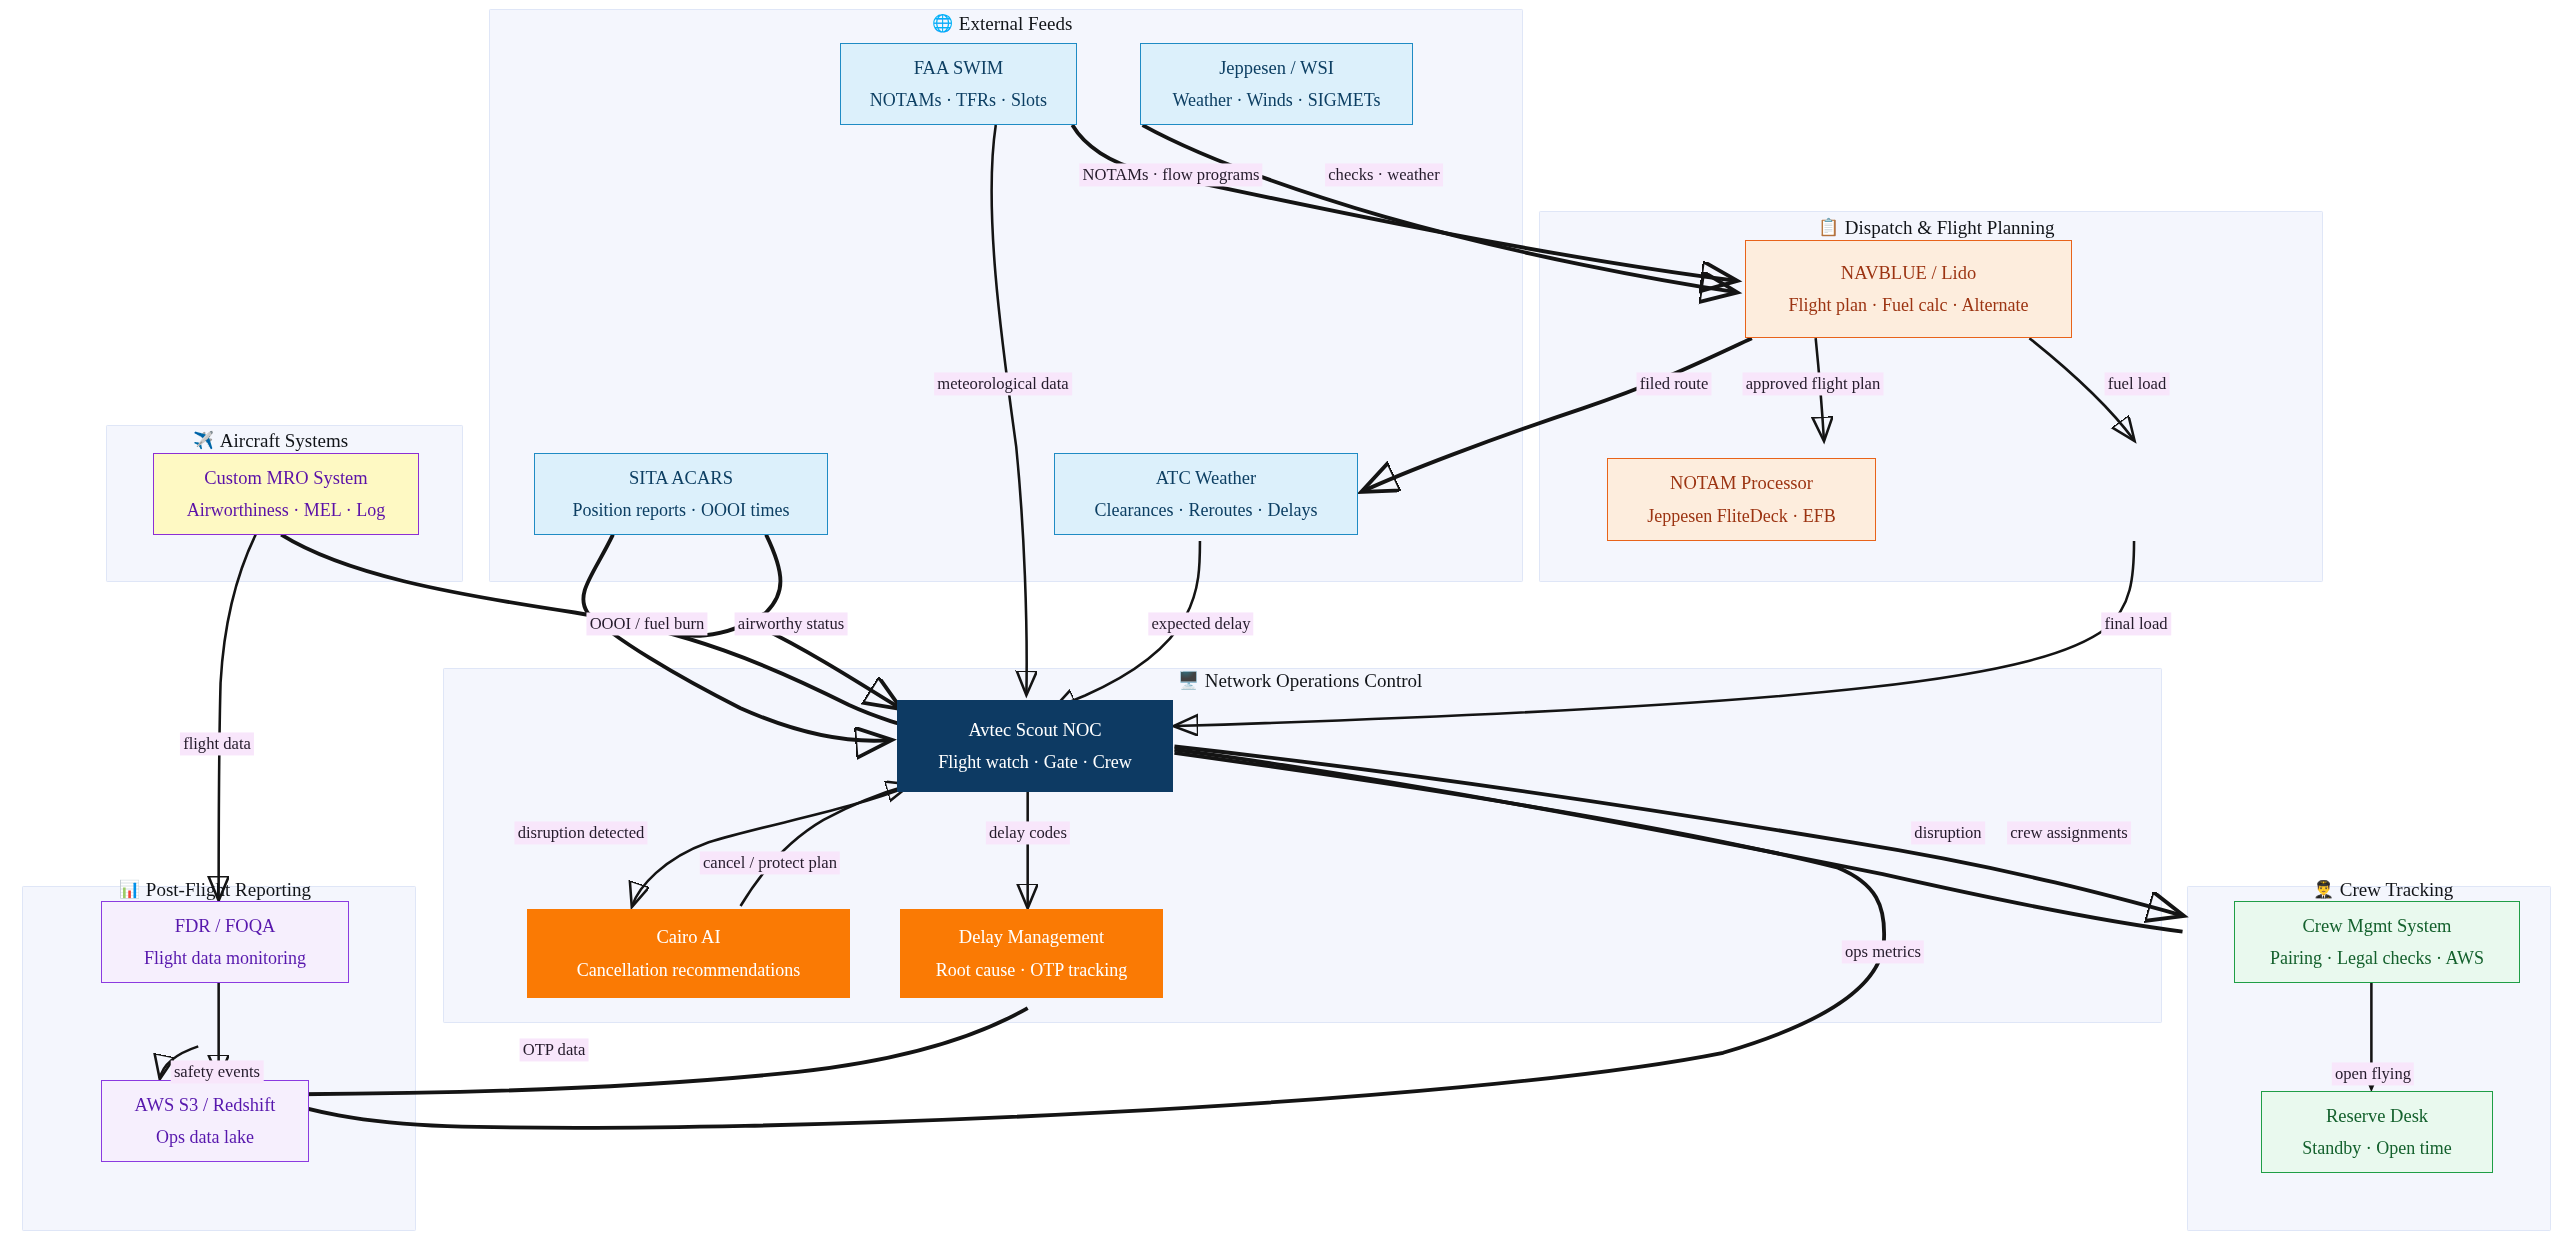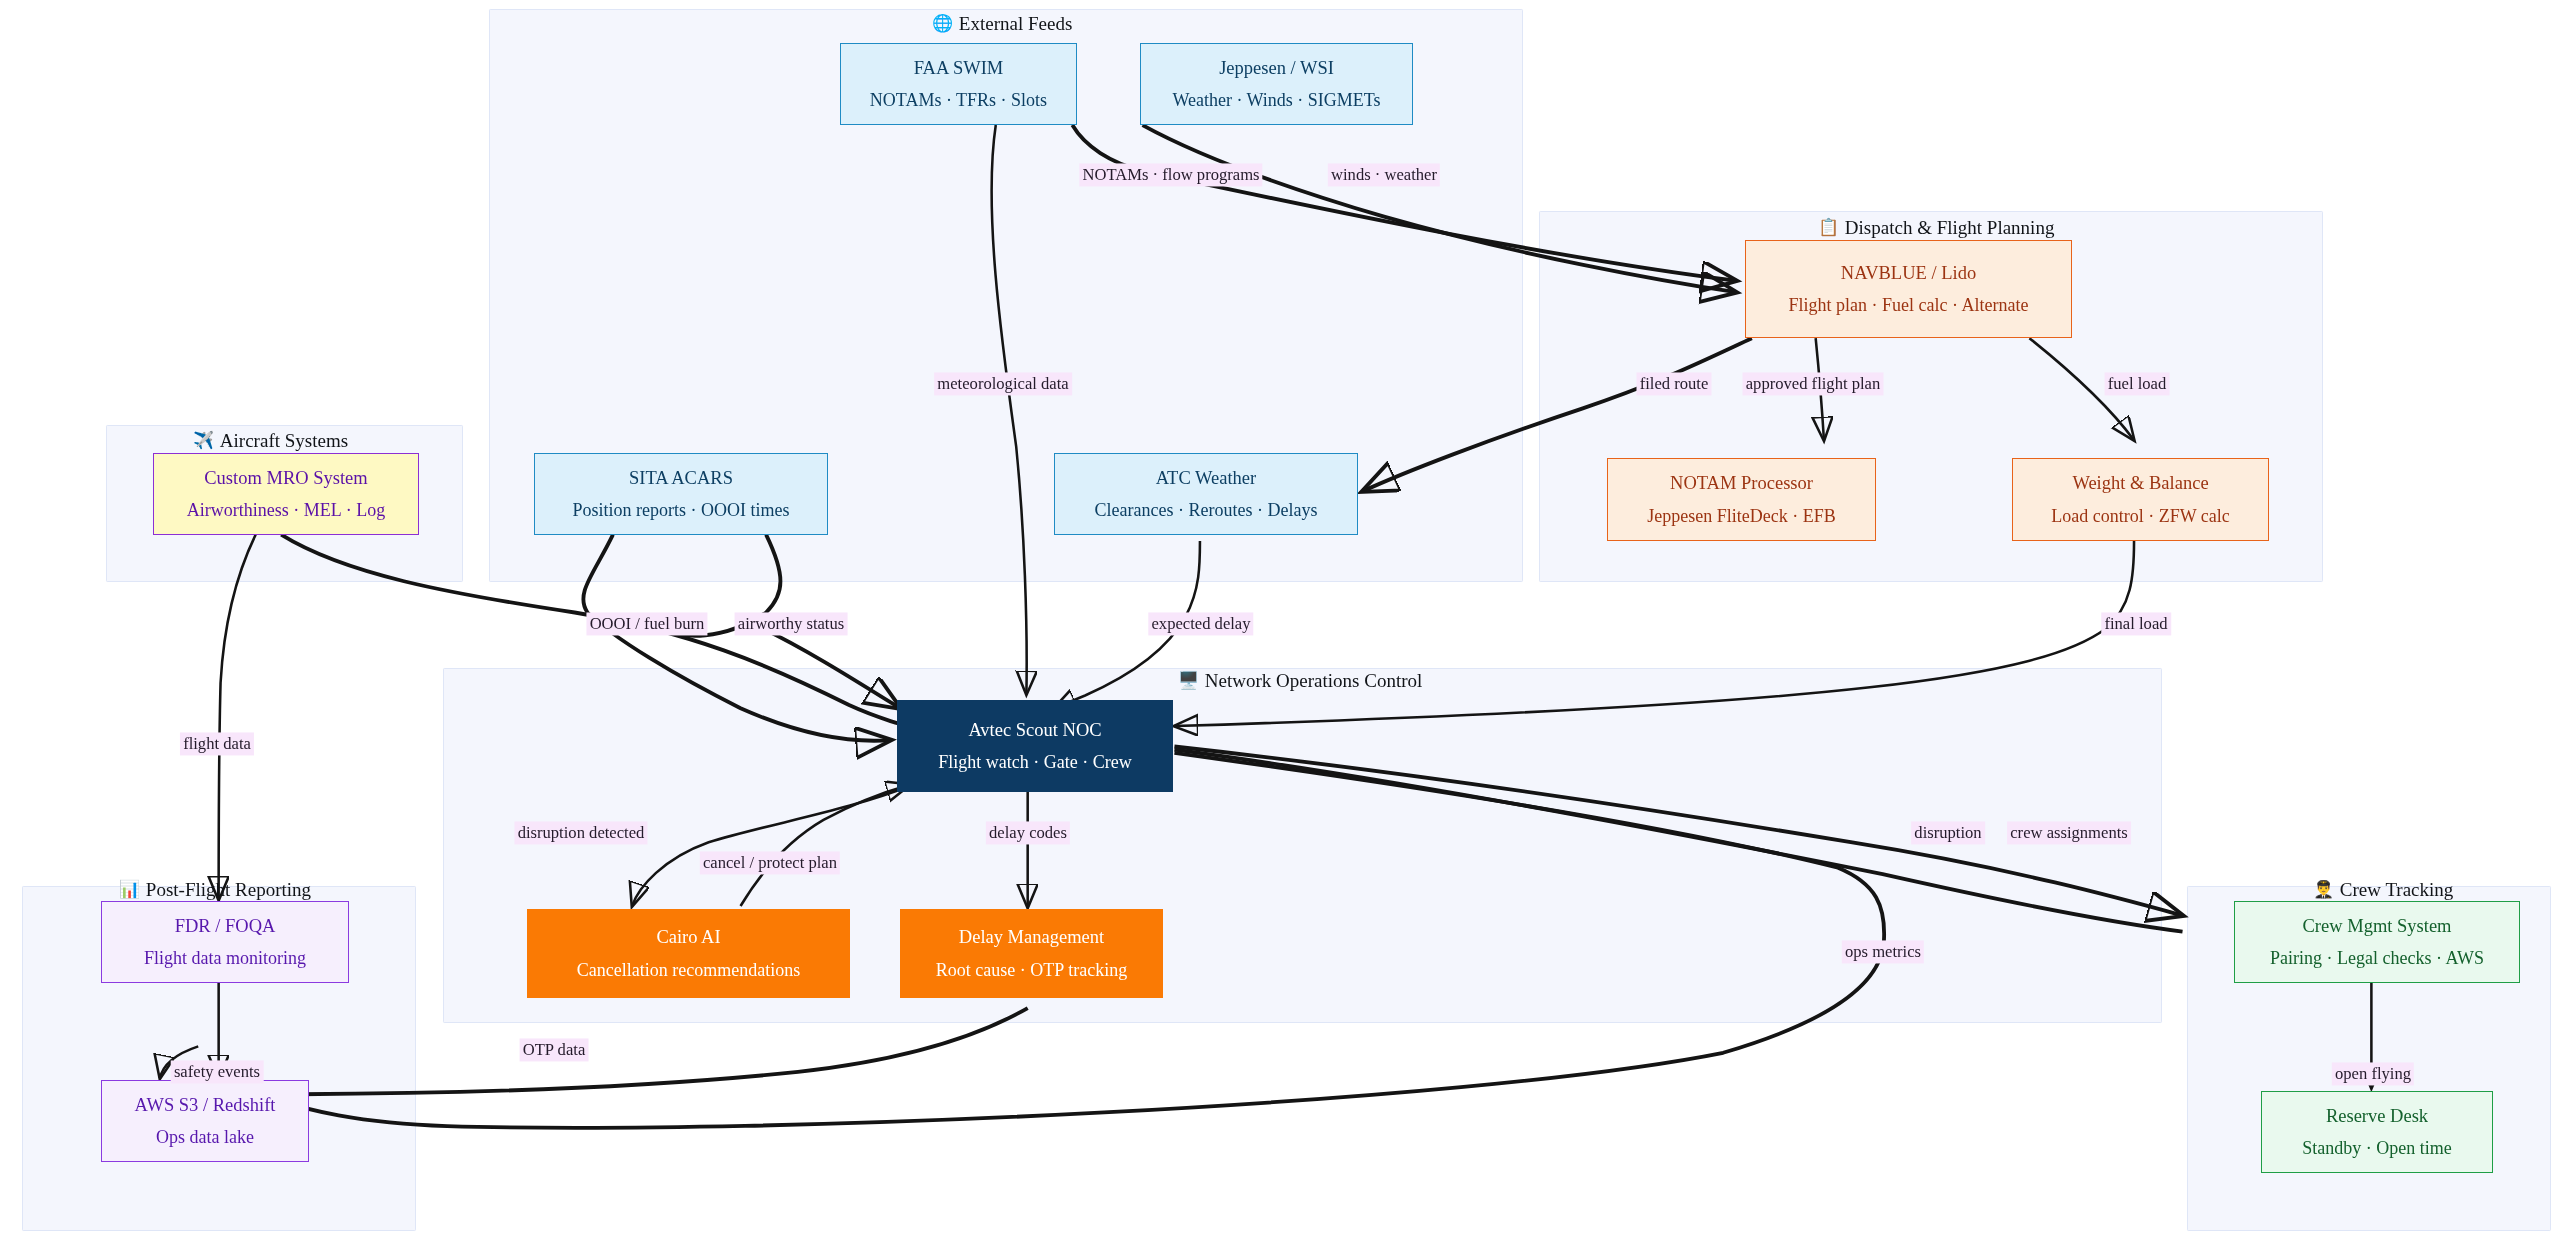--- a/index.html
+++ b/index.html
@@ -180,24 +180,20 @@
   <div class="node n-orange" style="left:1745px;top:240px;width:327px;height:98px;">
     <span class="n-title">NAVBLUE / Lido</span>
     <span class="n-sub">Flight plan · Fuel calc · Alternate</span>
   </div>
 
   <div class="node n-orange" style="left:1607px;top:458px;width:269px;height:83px;">
     <span class="n-title">NOTAM Processor</span>
     <span class="n-sub">Jeppesen FliteDeck · EFB</span>
   </div>
 
-  <div class="node n-orange" style="left:2012px;top:458px;width:257px;height:83px;">
-    <span class="n-title">Weight &amp; Balance</span>
-    <span class="n-sub">Load control · ZFW calc</span>
-  </div>
 
   <div class="node n-navy" style="left:897px;top:700px;width:276px;height:92px;">
     <span class="n-title">Avtec Scout NOC</span>
     <span class="n-sub">Flight watch · Gate · Crew</span>
   </div>
 
   <div class="node n-solidorange" style="left:527px;top:909px;width:323px;height:89px;">
     <span class="n-title">Cairo AI</span>
     <span class="n-sub">Cancellation recommendations</span>
   </div>
@@ -221,21 +217,21 @@
     <span class="n-title">Crew Mgmt System</span>
     <span class="n-sub">Pairing · Legal checks · AWS</span>
   </div>
 
   <div class="node n-green" style="left:2261px;top:1091px;width:232px;height:82px;">
     <span class="n-title">Reserve Desk</span>
     <span class="n-sub">Standby · Open time</span>
   </div>
 
   <div class="elabel" style="left:1171px;top:175px;">NOTAMs · flow programs</div>
-  <div class="elabel" style="left:1384px;top:175px;">winds · weather</div>
+  <div class="elabel" style="left:1384px;top:175px;">checks · weather</div>
   <div class="elabel" style="left:1003px;top:384px;">meteorological data</div>
   <div class="elabel" style="left:1674px;top:384px;">filed route</div>
   <div class="elabel" style="left:1813px;top:384px;">approved flight plan</div>
   <div class="elabel" style="left:2137px;top:384px;">fuel load</div>
   <div class="elabel" style="left:647px;top:624px;">OOOI / fuel burn</div>
   <div class="elabel" style="left:791px;top:624px;">airworthy status</div>
   <div class="elabel" style="left:1201px;top:624px;">expected delay</div>
   <div class="elabel" style="left:2136px;top:624px;">final load</div>
   <div class="elabel" style="left:217px;top:744px;">flight data</div>
   <div class="elabel" style="left:581px;top:833px;">disruption detected</div>

